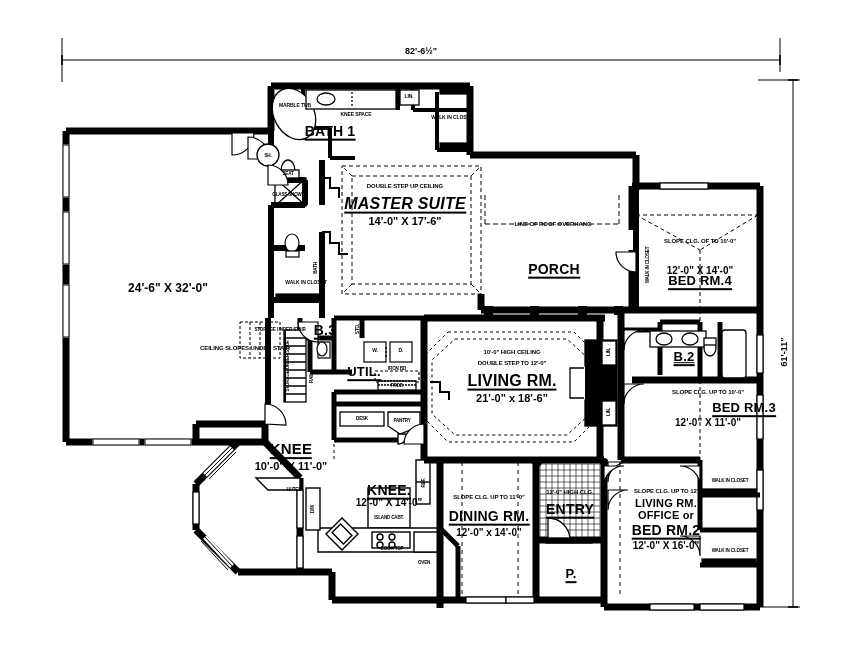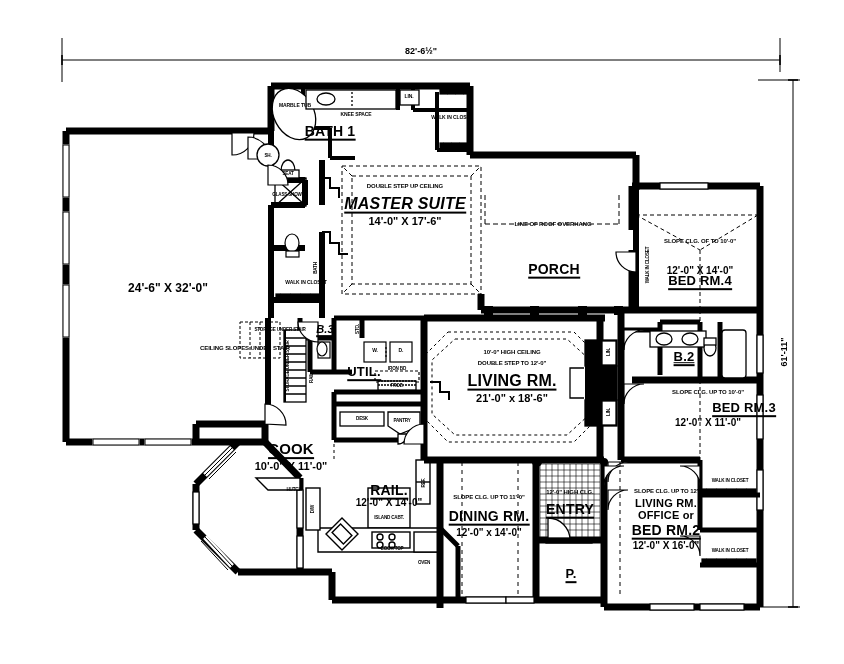--- a/index.html
+++ b/index.html
@@ -461,37 +461,37 @@
 
 <div class="lbl note" style="left:512px;top:352px;">10'-0" HIGH CEILING</div>
 <div class="lbl note" style="left:512px;top:363px;">DOUBLE STEP TO 12'-0"</div>
 <div class="lbl room-name" style="left:512px;top:381px;font-size:16px;"><u>LIVING RM.</u></div>
 <div class="lbl dim-txt" style="left:512px;top:399px;font-size:11px;">21'-0" x 18'-6"</div>
 <div class="lbl tiny2 vert" style="left:594px;top:352px;">BOOK</div>
 <div class="lbl tiny2 vert" style="left:609px;top:352px;">LIN.</div>
 <div class="lbl tiny2 vert" style="left:594px;top:412px;">BOOK</div>
 <div class="lbl tiny2 vert" style="left:609px;top:412px;">LIN.</div>
 
-<div class="lbl room-name" style="left:325px;top:330px;font-size:11px;font-style:italic;"><u>B.3</u></div>
+<div class="lbl room-name" style="left:325px;top:330px;font-size:14px;"><u>B.3</u></div>
 <div class="lbl room-name" style="left:364px;top:372px;font-size:13px;"><u>UTIL.</u></div>
 <div class="lbl tiny" style="left:375px;top:351px;">W.</div>
 <div class="lbl tiny" style="left:401px;top:351px;">D.</div>
 <div class="lbl tiny2" style="left:397px;top:369px;">IRON BD</div>
 <div class="lbl tiny2 vert" style="left:358px;top:329px;">STO.</div>
 <div class="lbl tiny2 vert" style="left:288px;top:366px;line-height:1.1;">STORAGE UNDER STAIR</div>
 <div class="lbl tiny2 vert" style="left:312px;top:378px;">RAIL</div>
 <div class="lbl tiny2" style="left:397px;top:386px;">FROZ.</div>
 <div class="lbl tiny2" style="left:362px;top:419px;">DESK</div>
 <div class="lbl tiny2" style="left:402px;top:421px;">PANTRY</div>
 
-<div class="lbl room-name" style="left:291px;top:449px;font-size:15px;"><u>COOK</u></div>
+<div class="lbl room-name" style="left:291px;top:449px;font-size:15px;"><u>KNEE</u></div>
 <div class="lbl dim-txt" style="left:291px;top:467px;font-size:11px;">10'-0" X 11'-0"</div>
 <div class="lbl tiny2" style="left:294px;top:490px;">HUTCH</div>
 
-<div class="lbl room-name" style="left:389px;top:490px;font-size:14px;"><u>RAIL.</u></div>
+<div class="lbl room-name" style="left:389px;top:490px;font-size:14px;"><u>KNEE.</u></div>
 <div class="lbl dim-txt" style="left:389px;top:503px;font-size:10px;">12'-0" X 14'-0"</div>
 <div class="lbl tiny2" style="left:389px;top:518px;line-height:1.1;">ISLAND CABT.</div>
 <div class="lbl tiny2" style="left:392px;top:549px;">COOK TOP</div>
 <div class="lbl tiny2" style="left:424px;top:563px;">OVEN</div>
 <div class="lbl tiny2 vert" style="left:424px;top:483px;">REF.</div>
 <div class="lbl tiny2 vert" style="left:313px;top:509px;">D/W</div>
 
 <div class="lbl note" style="left:489px;top:497px;">SLOPE CLG. UP TO 11'-0"</div>
 <div class="lbl room-name" style="left:489px;top:516px;font-size:14px;"><u>DINING RM.</u></div>
 <div class="lbl dim-txt" style="left:489px;top:533px;font-size:10px;">12'-0" x 14'-0"</div>

